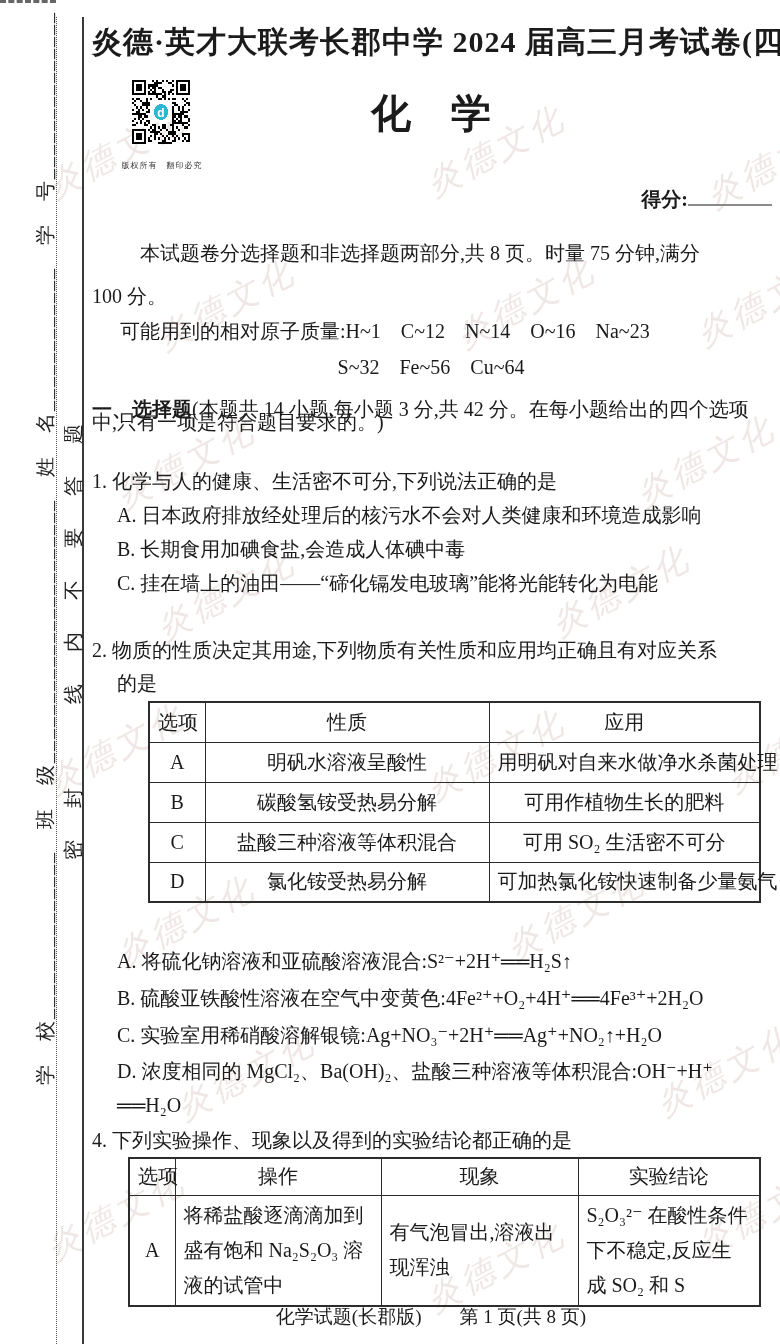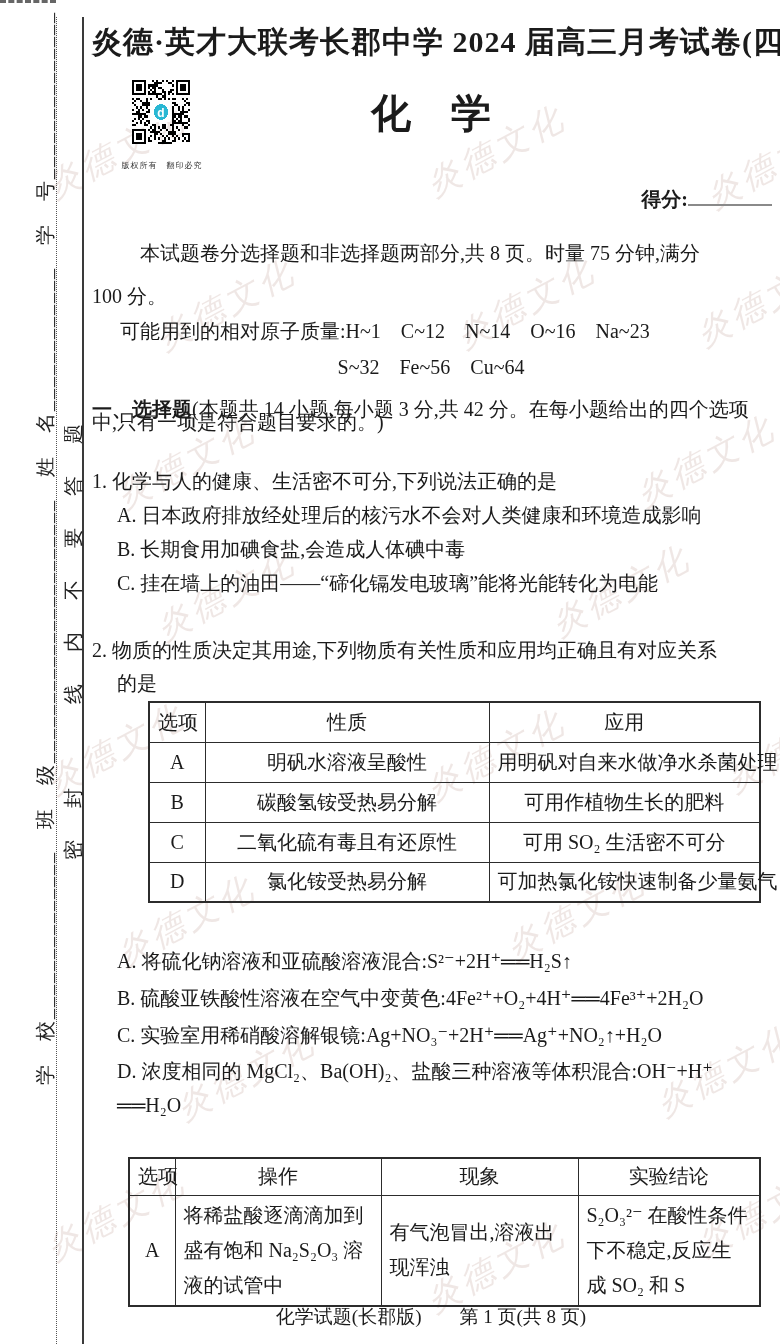--- a/index.html
+++ b/index.html
@@ -377,37 +377,38 @@
       <td>明矾水溶液呈酸性</td>
       <td>用明矾对自来水做净水杀菌处理</td>
     </tr>
     <tr style="height:40px">
       <td>B</td>
       <td>碳酸氢铵受热易分解</td>
       <td>可用作植物生长的肥料</td>
     </tr>
     <tr style="height:40px">
       <td>C</td>
-      <td>二氧化硫有毒且有还原性</td>
+      <td>盐酸三种溶液等体积混合</td>
       <td>可用 SO₂ 生活密不可分</td>
     </tr>
     <tr style="height:40px">
       <td>D</td>
       <td>氯化铵受热易分解</td>
       <td>可加热氯化铵快速制备少量氨气</td>
     </tr>
   </tbody>
     </table>
 
   <div class="abs body-text" style="left:117px;top:946px;">A. 将硫化钠溶液和亚硫酸溶液混合:S²⁻+2H⁺══H₂S↑</div>
   <div class="abs body-text" style="left:117px;top:983px;">B. 硫酸亚铁酸性溶液在空气中变黄色:4Fe²⁺+O₂+4H⁺══4Fe³⁺+2H₂O</div>
   <div class="abs body-text" style="left:117px;top:1020px;">C. 实验室用稀硝酸溶解银镜:Ag+NO₃⁻+2H⁺══Ag⁺+NO₂↑+H₂O</div>
   <div class="abs body-text" style="left:117px;top:1056px;">D. 浓度相同的 MgCl₂、Ba(OH)₂、盐酸三种溶液等体积混合:OH⁻+H⁺</div>
   <div class="abs body-text" style="left:117px;top:1090px;">══H₂O</div>
 
+  <div class="abs body-text" style="left:92px;top:1125px;">4. 下列实验操作、现象以及得到的实验结论都正确的是</div>
 
   <table class="abs qtable" style="left:128px;top:1157px;width:631px;">
     <colgroup>
         <col style="width:46px">
         <col style="width:206px">
         <col style="width:197px">
         <col style="width:182px">
       </colgroup>
     <tbody>
         <tr style="height:37px">

